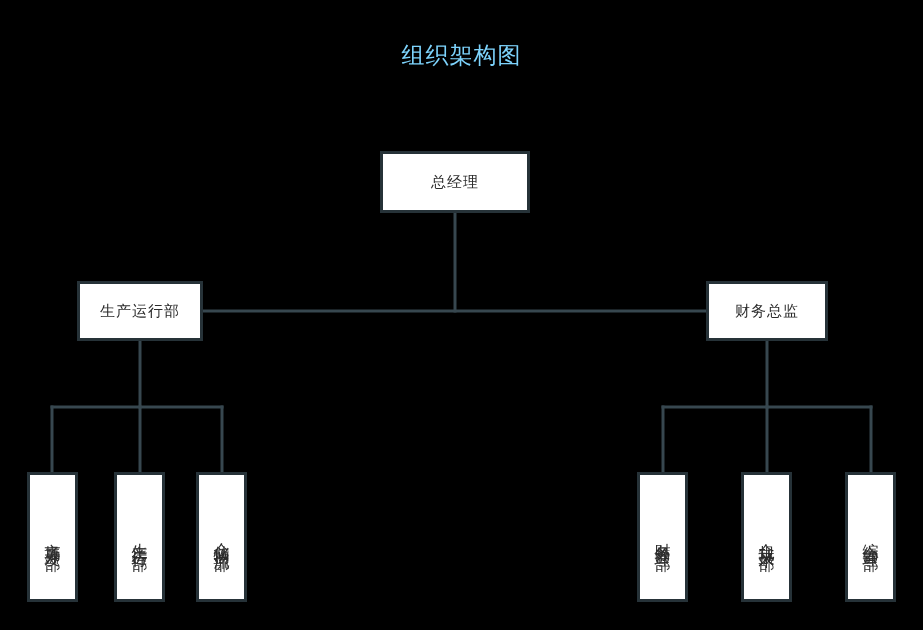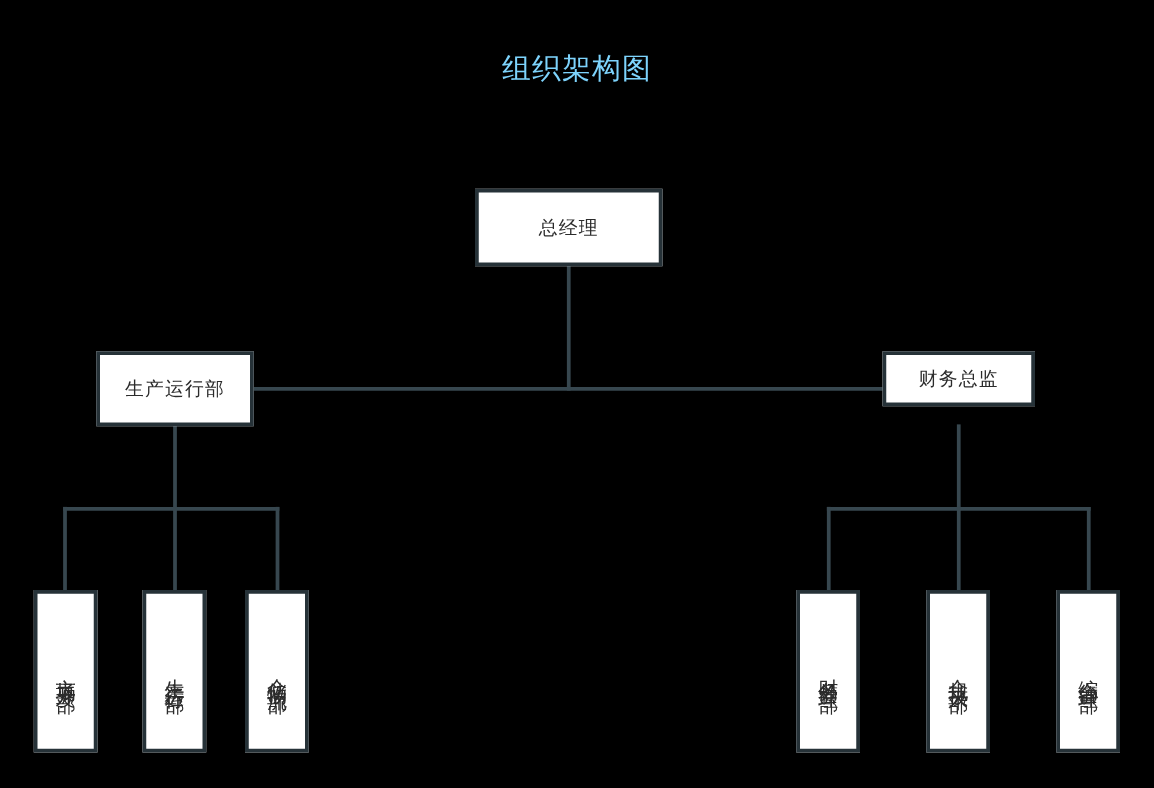--- a/index.html
+++ b/index.html
@@ -116,21 +116,21 @@
   </svg>
 
   <div class="node horizontal" style="left:380px; top:151px; width:150px; height:62px;">
     <span class="node-label">总经理</span>
   </div>
 
   <div class="node horizontal" style="left:77px; top:281px; width:126px; height:60px;">
     <span class="node-label">生产运行部</span>
   </div>
 
-  <div class="node horizontal" style="left:706px; top:281px; width:122px; height:44px;">
+  <div class="node horizontal" style="left:706px; top:281px; width:122px; height:60px;">
     <span class="node-label">财务总监</span>
   </div>
 
   <div class="node vertical" style="left:27px; top:472px; width:51px; height:130px;">
     <span class="node-label">市场开发部</span>
   </div>
 
   <div class="node vertical" style="left:114px; top:472px; width:51px; height:130px;">
     <span class="node-label">生产运行部</span>
   </div>

